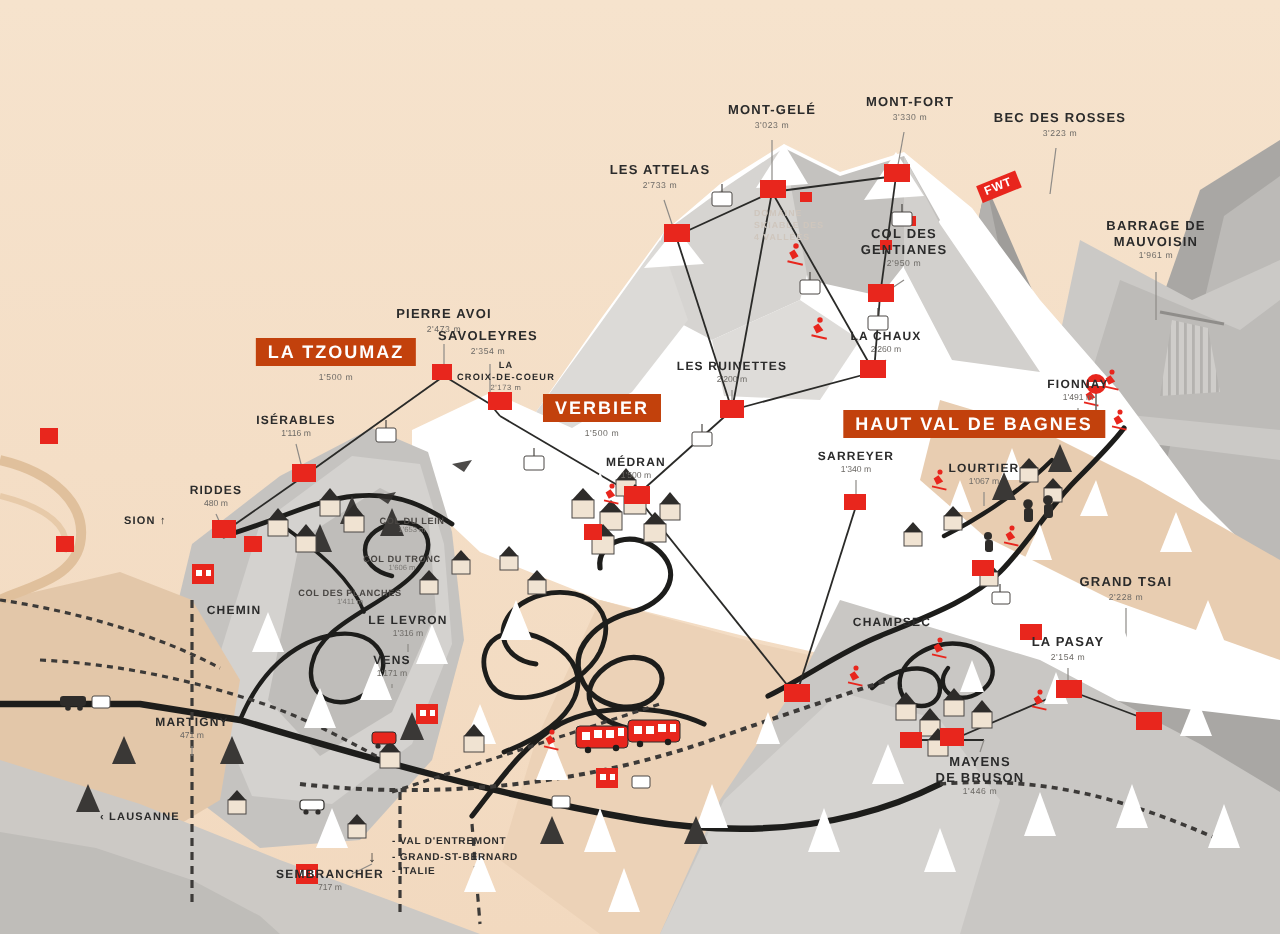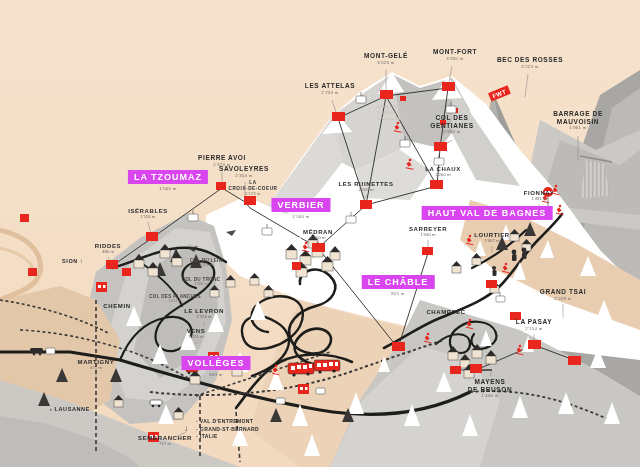--- a/index.html
+++ b/index.html
@@ -10,21 +10,21 @@
   }
   #map svg.layer{position:absolute;left:0;top:0;width:640px;height:467px;}
   .lbl{position:absolute;transform:translate(-50%,0);text-align:center;
        white-space:nowrap;pointer-events:none;}
   .lbl .nm{font-weight:bold;letter-spacing:.6px;color:#2b2b2b;
            font-size:6.5px;line-height:8px;}
   .lbl .alt{font-size:4.3px;color:#6d6a66;letter-spacing:.3px;line-height:6px;}
   .lbl.two .nm{line-height:7.5px;}
   .badge{position:absolute;transform:translate(-50%,0);text-align:center;
          white-space:nowrap;pointer-events:none;}
-  .badge .bx{display:inline-block;background:#d946ef;color:#fff;font-weight:bold;
+  .badge .bx{display:inline-block;background:#c2410c;color:#fff;font-weight:bold;
              letter-spacing:1px;padding:2px 6px 2px 6px;font-size:9px;line-height:10px;}
   .badge .alt{font-size:4.3px;color:#6d6a66;letter-spacing:.3px;margin-top:1.5px;}
   .fwt{position:absolute;background:#e8261d;color:#fff;font-weight:bold;
        font-size:6px;letter-spacing:.5px;padding:1.5px 3px;
        transform:rotate(-22deg);pointer-events:none;}
   .dirs{position:absolute;font-size:5px;color:#2b2b2b;letter-spacing:.4px;
         line-height:7.5px;font-weight:bold;white-space:nowrap;pointer-events:none;}
   .town{position:absolute;transform:translate(-50%,0);text-align:center;
         white-space:nowrap;pointer-events:none;}
   .town .nm{font-weight:bold;font-size:6px;letter-spacing:.6px;color:#2b2b2b;}
@@ -668,28 +668,20 @@
     <div class="alt">1'500 m</div>
   </div>
   <div class="badge" style="left:301px;top:194px;">
     <div class="bx">VERBIER</div>
     <div class="alt">1'500 m</div>
   </div>
   <div class="badge" style="left:487px;top:202px;">
     <div class="bx">HAUT VAL DE BAGNES</div>
     <div class="alt"></div>
   </div>
-  <div class="badge" style="left:398px;top:271px;">
-    <div class="bx">LE CHÂBLE</div>
-    <div class="alt">821 m</div>
-  </div>
-  <div class="badge" style="left:216px;top:352px;">
-    <div class="bx">VOLLÈGES</div>
-    <div class="alt">843 m</div>
-  </div>
 
   <div class="fwt" style="left:489px;top:89px;">FWT</div>
 
   <div class="domaine" style="left:377px;top:104px;">
     <div>DOMAINE</div>
     <div>SKIABLE DES</div>
     <div>4 VALLÉES</div>
   </div>
 
   <div class="cityref" style="left:62px;top:258px;">

